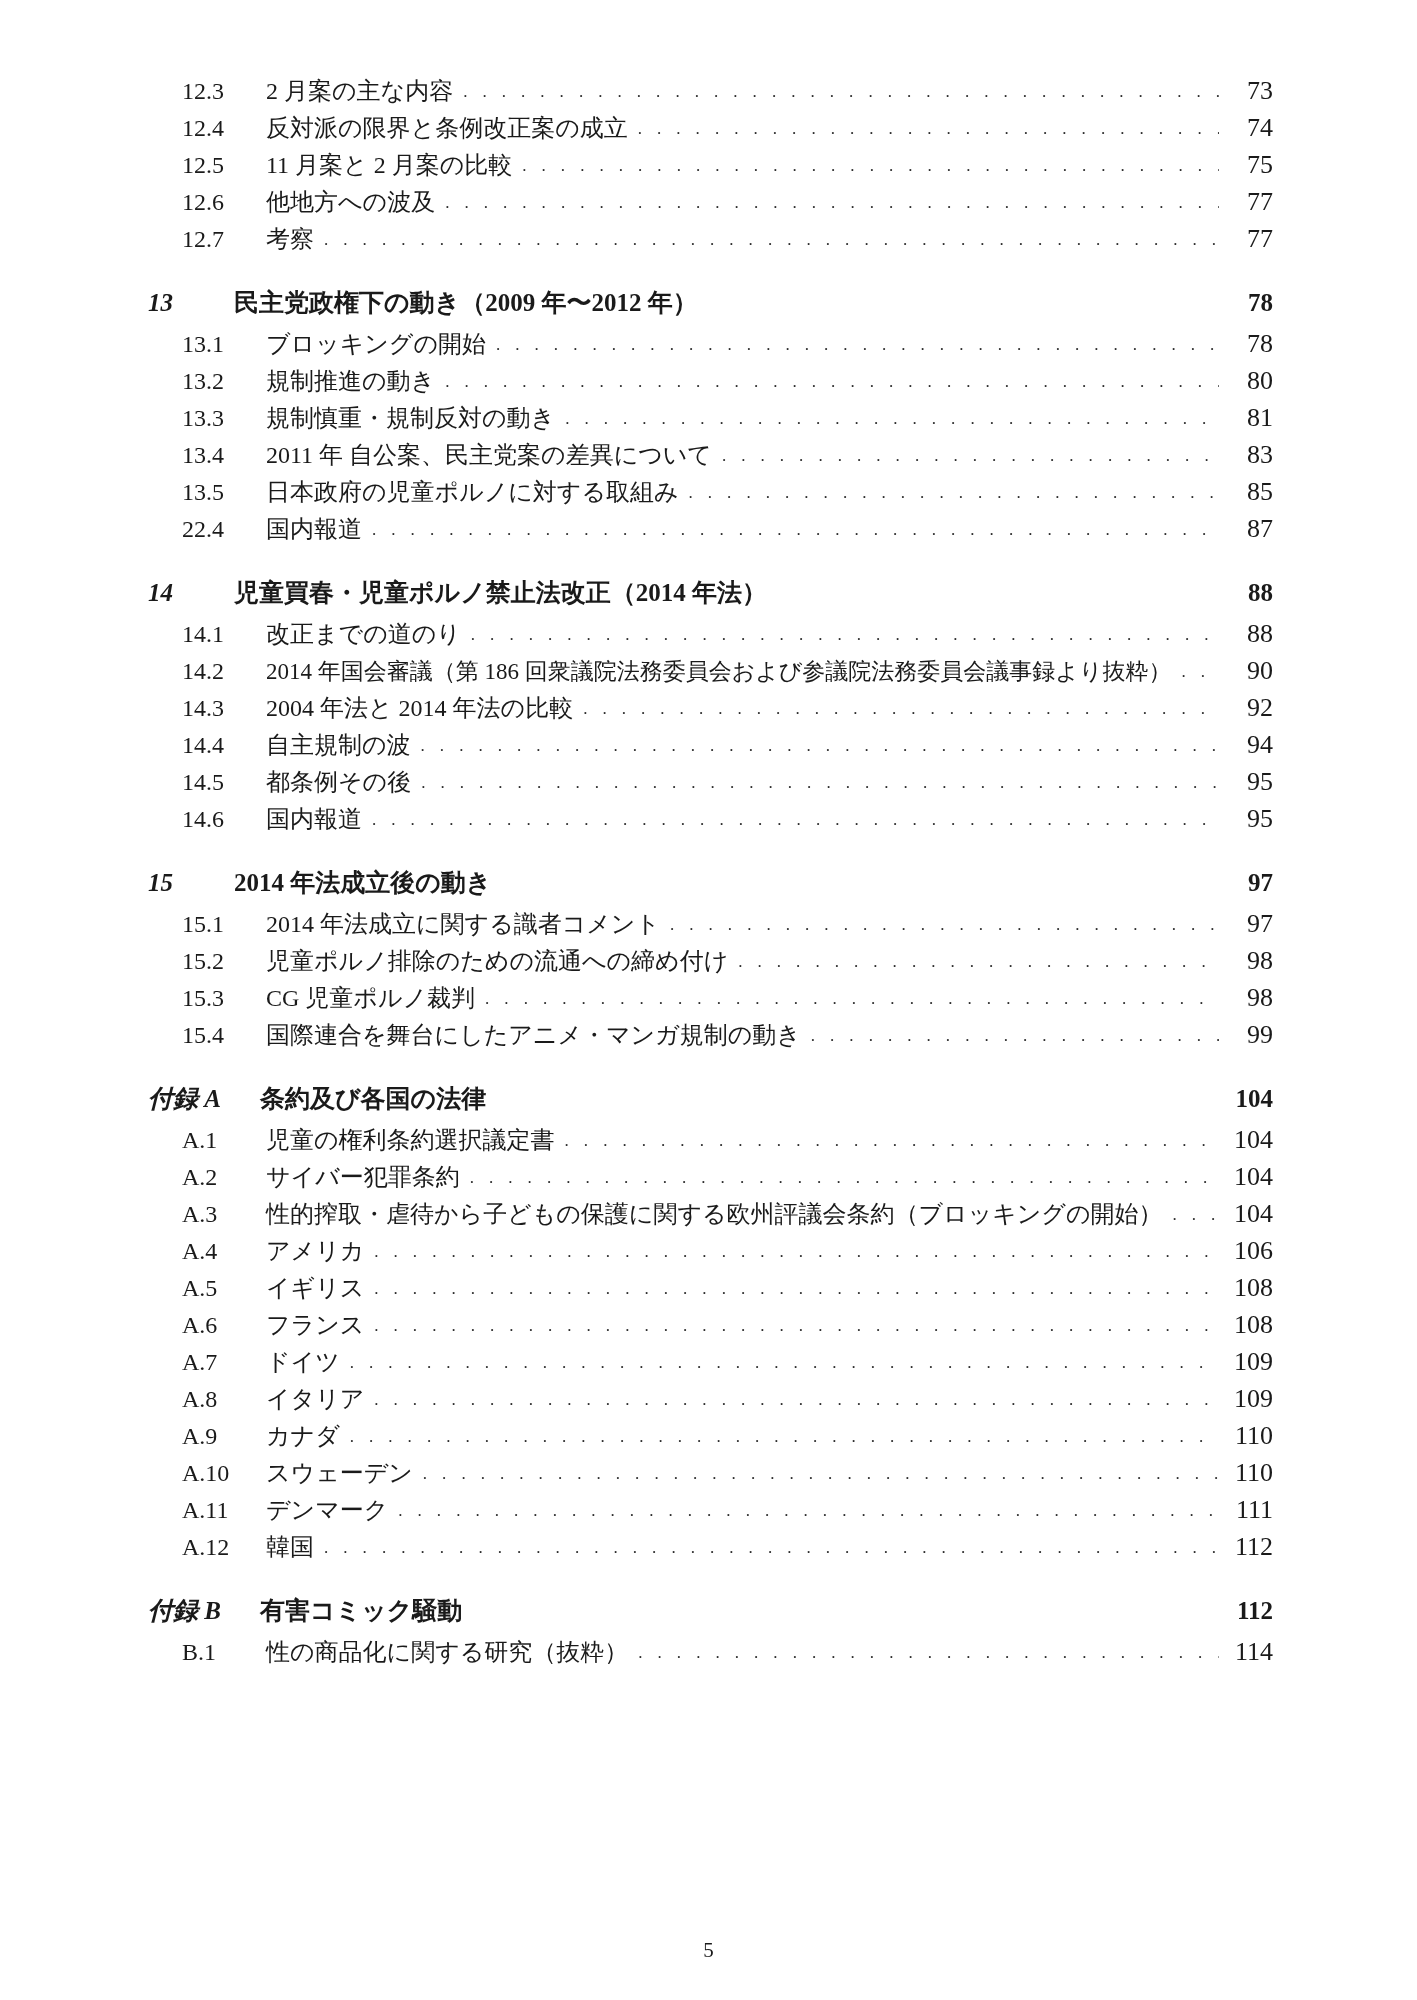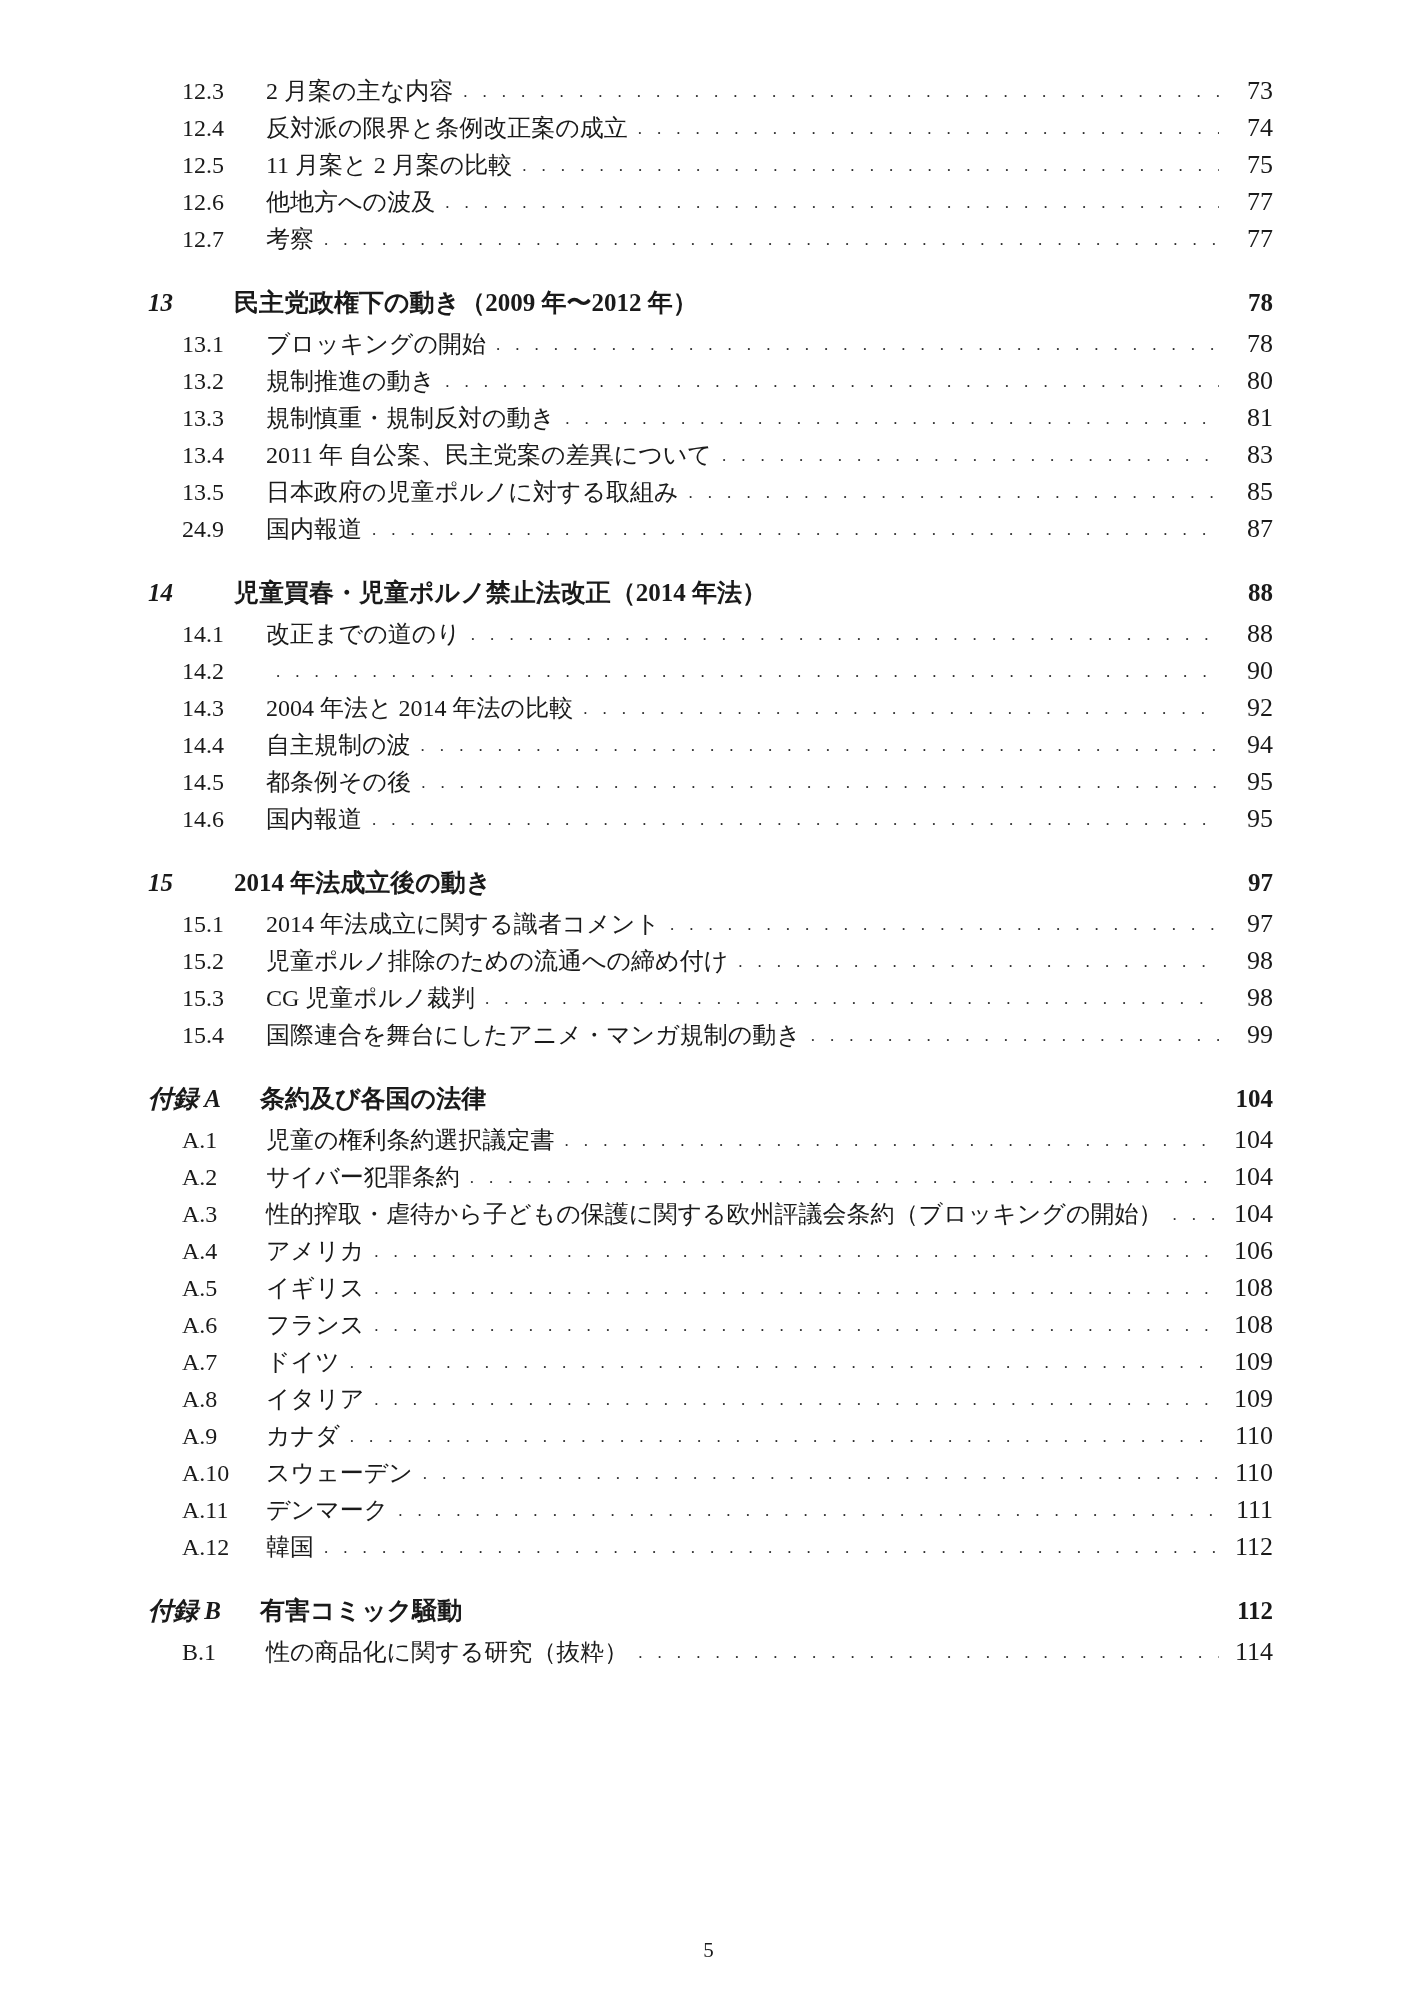--- a/index.html
+++ b/index.html
@@ -164,39 +164,40 @@
         <span class="leader">. . . . . . . . . . . . . . . . . . . . . . . . . . . . . . . . . . . . . . . . . . . . . . . . . . . . . . . . . . . . . . . . . . . . . . . . . . . . . . . . . . . . . . . . . . . . . . . . . . . . . . . . . . . . . . . . . . . . . . . . . . . . . . . . . . . . . . . . . . . </span>
         <span class="pg">83</span>
       </div>
       <div class="row sec">
         <span class="num">13.5</span>
         <span class="title">日本政府の児童ポルノに対する取組み</span>
         <span class="leader">. . . . . . . . . . . . . . . . . . . . . . . . . . . . . . . . . . . . . . . . . . . . . . . . . . . . . . . . . . . . . . . . . . . . . . . . . . . . . . . . . . . . . . . . . . . . . . . . . . . . . . . . . . . . . . . . . . . . . . . . . . . . . . . . . . . . . . . . . . . </span>
         <span class="pg">85</span>
       </div>
       <div class="row sec">
-        <span class="num">24.9</span>
+        <span class="num">22.4</span>
         <span class="title">国内報道</span>
         <span class="leader">. . . . . . . . . . . . . . . . . . . . . . . . . . . . . . . . . . . . . . . . . . . . . . . . . . . . . . . . . . . . . . . . . . . . . . . . . . . . . . . . . . . . . . . . . . . . . . . . . . . . . . . . . . . . . . . . . . . . . . . . . . . . . . . . . . . . . . . . . . . </span>
         <span class="pg">87</span>
       </div>
       <div class="row chap">
         <span class="num">14</span>
         <span class="title">児童買春・児童ポルノ禁止法改正（2014 年法）</span>
         <span class="leader">. . . . . . . . . . . . . . . . . . . . . . . . . . . . . . . . . . . . . . . . . . . . . . . . . . . . . . . . . . . . . . . . . . . . . . . . . . . . . . . . . . . . . . . . . . . . . . . . . . . . . . . . . . . . . . . . . . . . . . . . . . . . . . . . . . . . . . . . . . . </span>
         <span class="pg">88</span>
       </div>
       <div class="row sec">
         <span class="num">14.1</span>
         <span class="title">改正までの道のり</span>
         <span class="leader">. . . . . . . . . . . . . . . . . . . . . . . . . . . . . . . . . . . . . . . . . . . . . . . . . . . . . . . . . . . . . . . . . . . . . . . . . . . . . . . . . . . . . . . . . . . . . . . . . . . . . . . . . . . . . . . . . . . . . . . . . . . . . . . . . . . . . . . . . . . </span>
         <span class="pg">88</span>
       </div>
       <div class="row sec">
         <span class="num">14.2</span>
+        <span class="title" style="font-size: 23px;">2014 年国会審議（第 186 回衆議院法務委員会および参議院法務委員会議事録より抜粋）</span>
         <span class="leader">. . . . . . . . . . . . . . . . . . . . . . . . . . . . . . . . . . . . . . . . . . . . . . . . . . . . . . . . . . . . . . . . . . . . . . . . . . . . . . . . . . . . . . . . . . . . . . . . . . . . . . . . . . . . . . . . . . . . . . . . . . . . . . . . . . . . . . . . . . . </span>
         <span class="pg">90</span>
       </div>
       <div class="row sec">
         <span class="num">14.3</span>
         <span class="title">2004 年法と 2014 年法の比較</span>
         <span class="leader">. . . . . . . . . . . . . . . . . . . . . . . . . . . . . . . . . . . . . . . . . . . . . . . . . . . . . . . . . . . . . . . . . . . . . . . . . . . . . . . . . . . . . . . . . . . . . . . . . . . . . . . . . . . . . . . . . . . . . . . . . . . . . . . . . . . . . . . . . . . </span>
         <span class="pg">92</span>
       </div>
       <div class="row sec">

